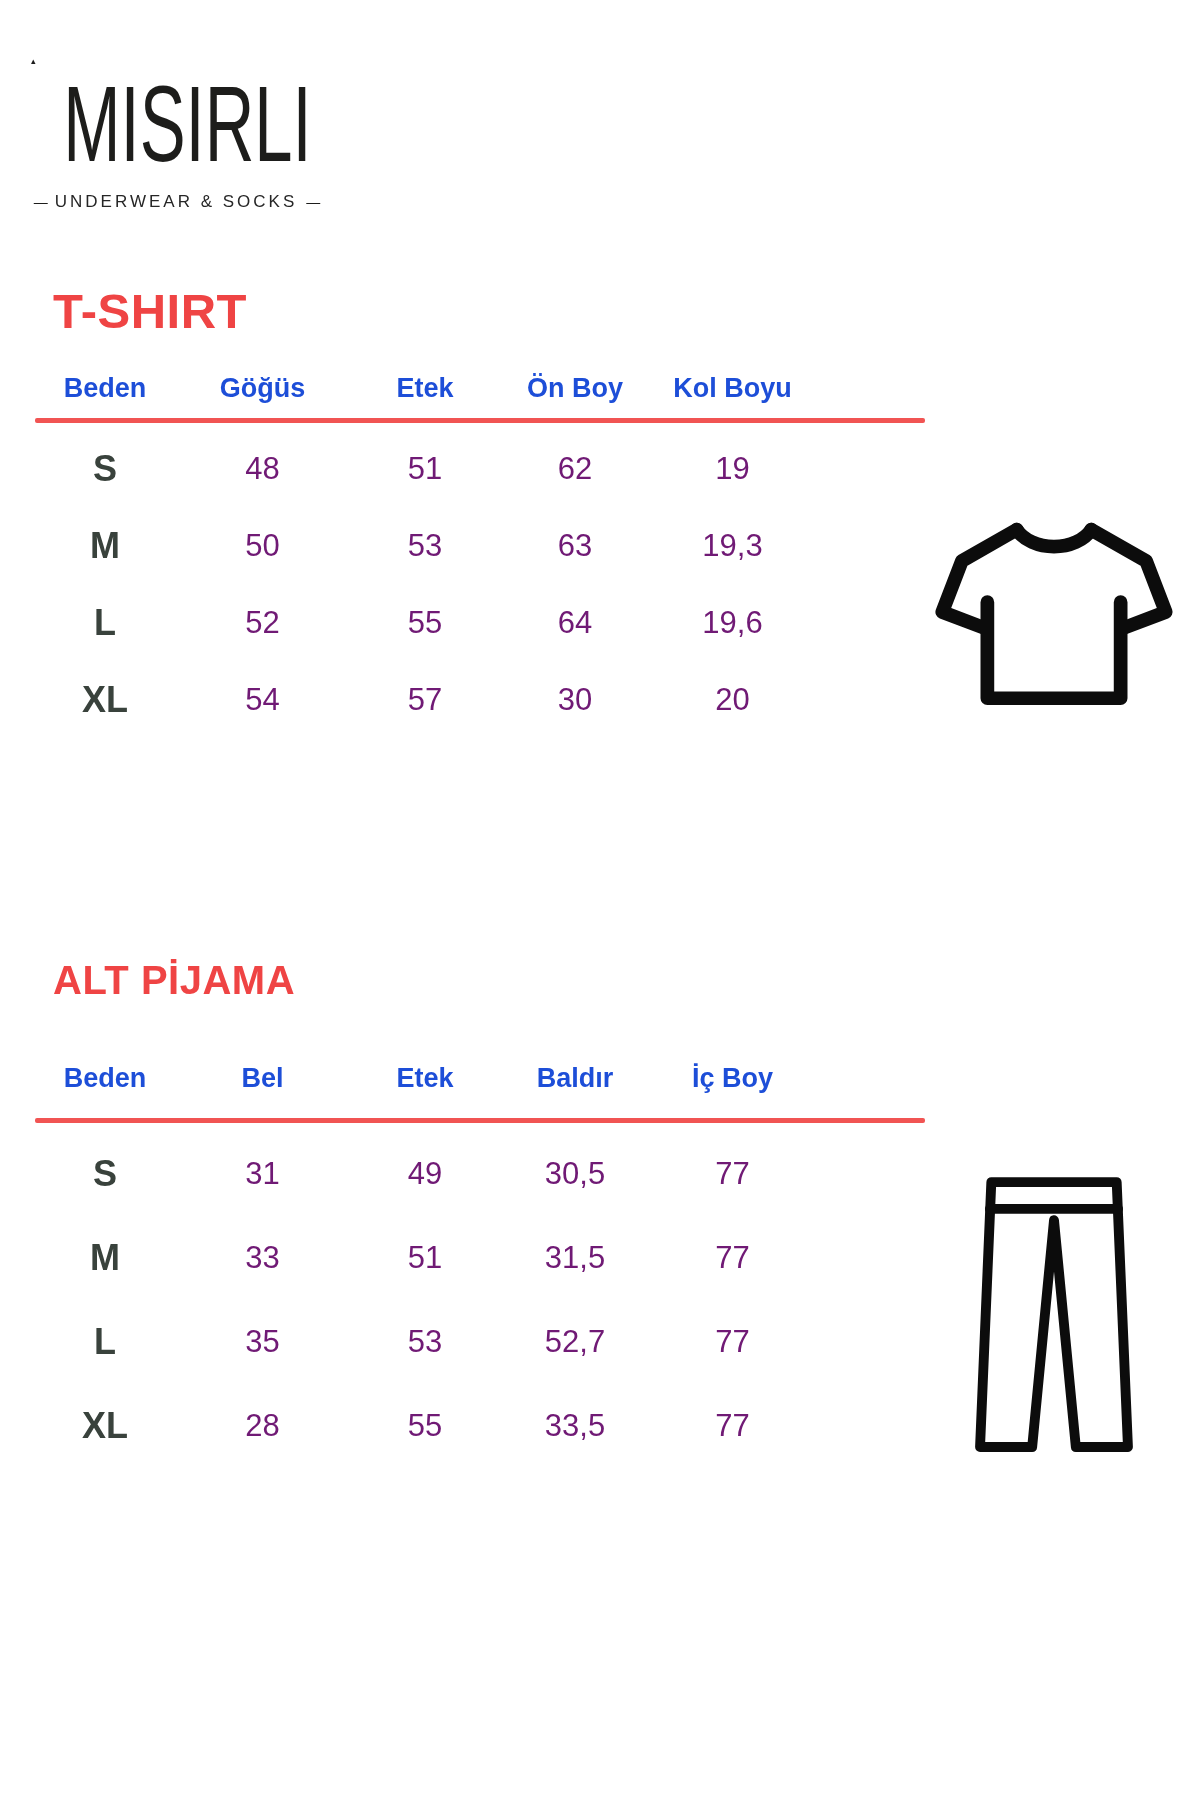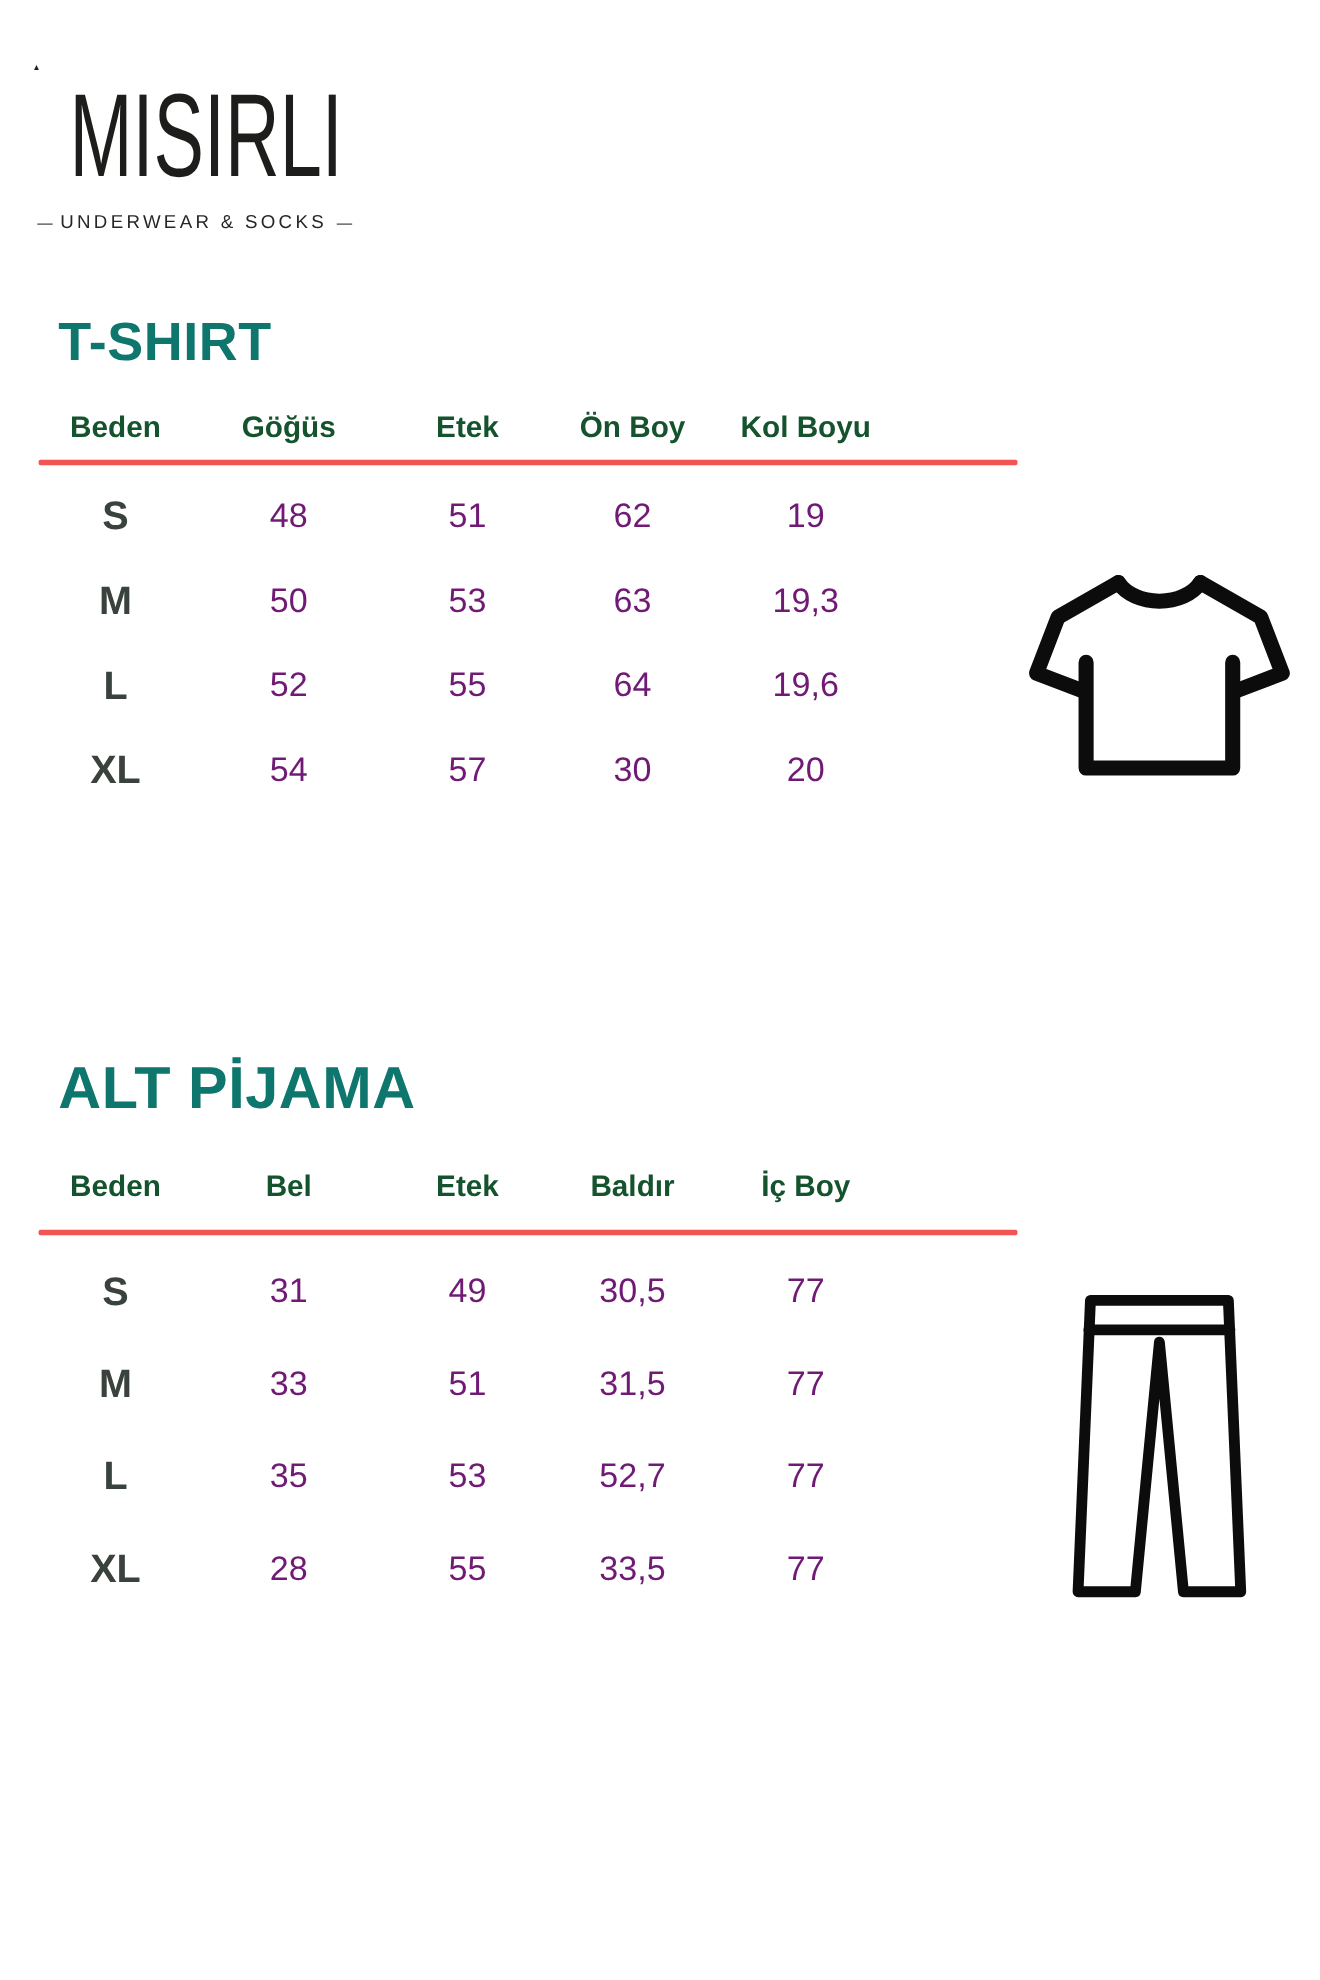--- a/index.html
+++ b/index.html
@@ -16,30 +16,30 @@
     letter-spacing:0px; transform:scale(0.80,1.25); transform-origin:center top;
     white-space:nowrap;
   }
   .brand-tagline-row {
     margin-top:36px; display:flex; align-items:center; justify-content:center; gap:9px;
     color:#262626;
   }
   .tagline-text { font-size:17px; letter-spacing:3px; font-weight:400; white-space:nowrap; }
   .dash { font-size:14px; color:#1d1d1b; letter-spacing:-2px; }
   
-  .sec-title { position:absolute; left:53px; font-weight:600; color:#0f766e; letter-spacing:0.5px; }
+  .sec-title { position:absolute; left:53px; font-weight:600; color:#ef4444; letter-spacing:0.5px; }
   .title1 { top:283px; font-size:49px; }
-  .title2 { top:958px; font-size:54px; }
+  .title2 { top:958px; font-size:40px; }
   
   .thead, .trow {
     display:grid; grid-template-columns:140px 175px 150px 150px 165px;
     align-items:center; text-align:center;
   }
   .thead { position:absolute; left:35px; width:890px; height:40px; }
-  .thead span { font-size:27px; font-weight:600; color:#14532d; }
+  .thead span { font-size:27px; font-weight:600; color:#1d4ed8; }
   .thead1 { top:368px; }
   .thead2 { top:1058px; }
   .red-line { position:absolute; left:35px; width:890px; height:5px; background:#f15453; border-radius:2px; }
   .line1 { top:418px; }
   .line2 { top:1118px; }
   .tbody { position:absolute; left:35px; width:890px; }
   .tbody1 { top:430px; }
   .tbody1 .trow { height:77px; }
   .tbody2 { top:1132px; }
   .tbody2 .trow { height:84px; }

